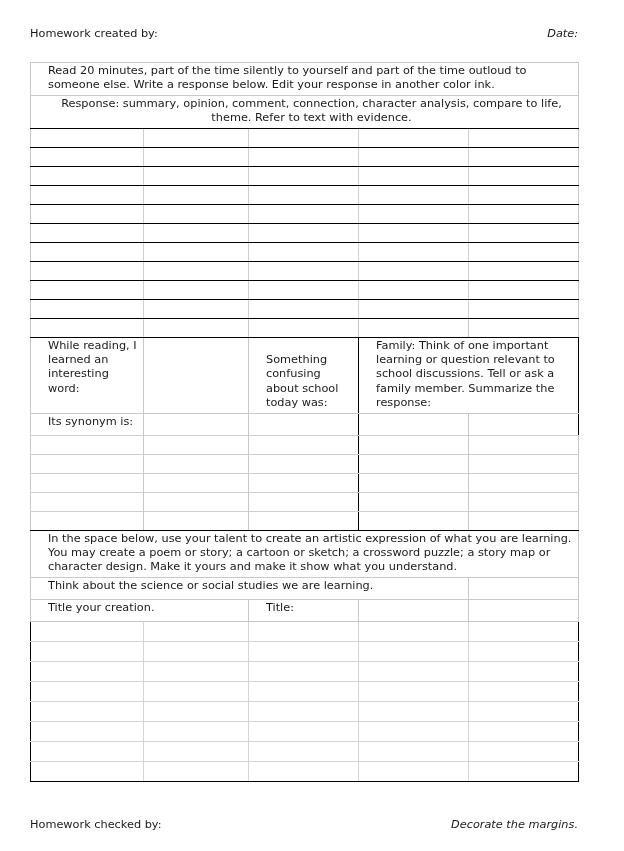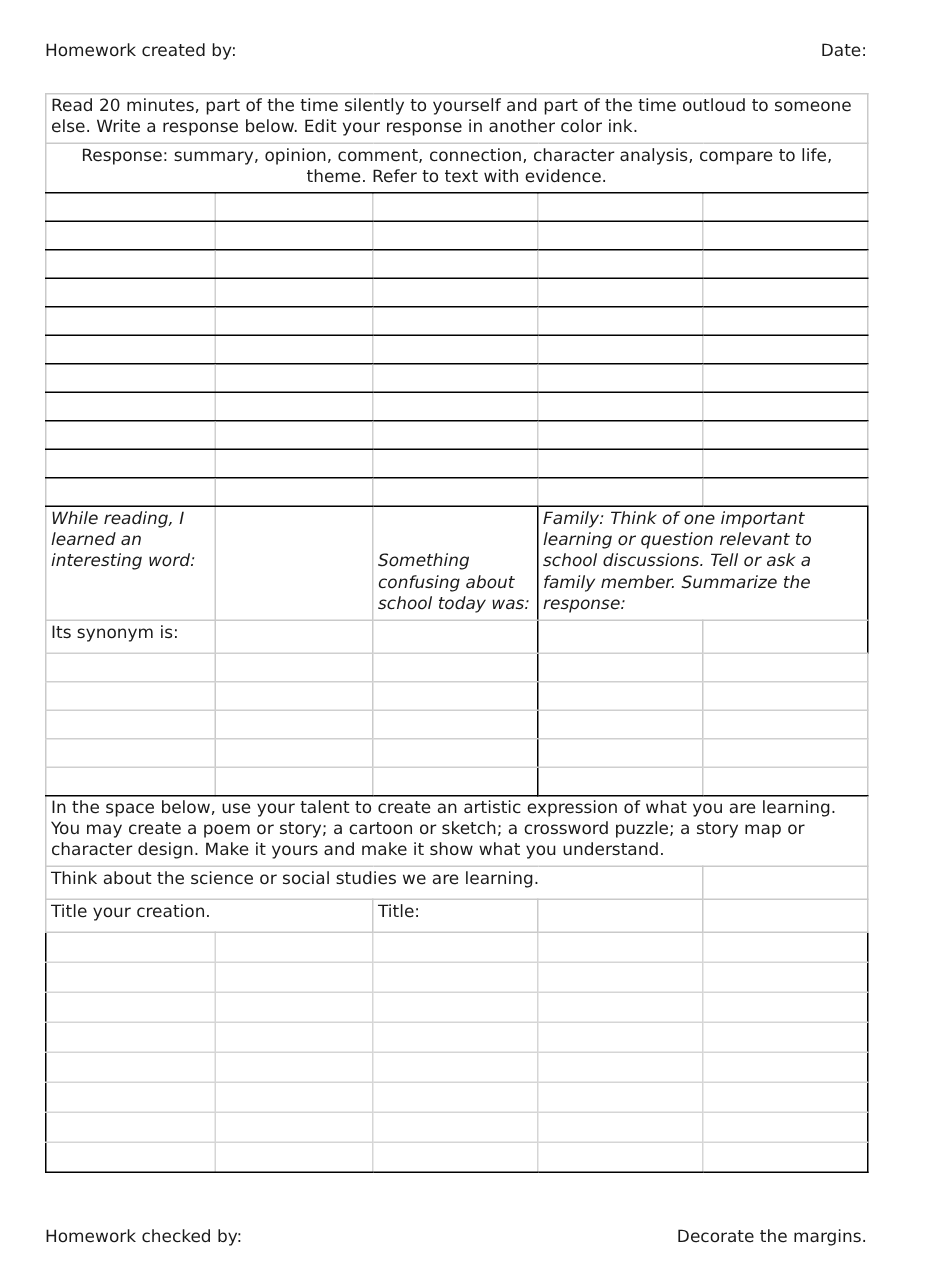--- a/index.html
+++ b/index.html
@@ -29,21 +29,21 @@
     position: absolute;
     left: 30px;
     width: 548px;
     display: flex;
     justify-content: space-between;
     align-items: baseline;
     font-size: 11.3px;
     line-height: 14px;
     white-space: nowrap;
   }
-  .meta-row .right-slot { text-align: right; }
+  .meta-row .right-slot { text-align: right; font-style: italic; }
 
   #header-row { top: 27px; }
   #footer-row { top: 818px; }
 
   
   .sheet {
     position: absolute;
     left: 30px;
     top: 62px;
     width: 548px;
@@ -53,25 +53,25 @@
     line-height: 14.4px;
   }
   .sheet td {
     border: 1px solid #c9c9c9;
     padding: 0;
     vertical-align: top;
     background: #ffffff;
     height: 18px;
   }
   .sheet td.txt {
-    padding: 1px 3px 2px 3px;
-  }
-
-  
-  .bt-thick { border-top: 1.6px solid #000000 !important; font-style: italic; }
+    padding: 1px 3px 2px 17px;
+  }
+
+  
+  .bt-thick { border-top: 1.6px solid #000000 !important; }
   .bb-thick { border-bottom: 1.6px solid #000000 !important; }
   .bl-thick { border-left: 1.6px solid #000000 !important; }
   .br-thick { border-right: 1.6px solid #000000 !important; }
   .bb-dark  { border-bottom: 1.2px solid #000000 !important; text-align: center; }
 
   
   .instr {
     padding: 2px 4px 3px 4px;
   }
 

